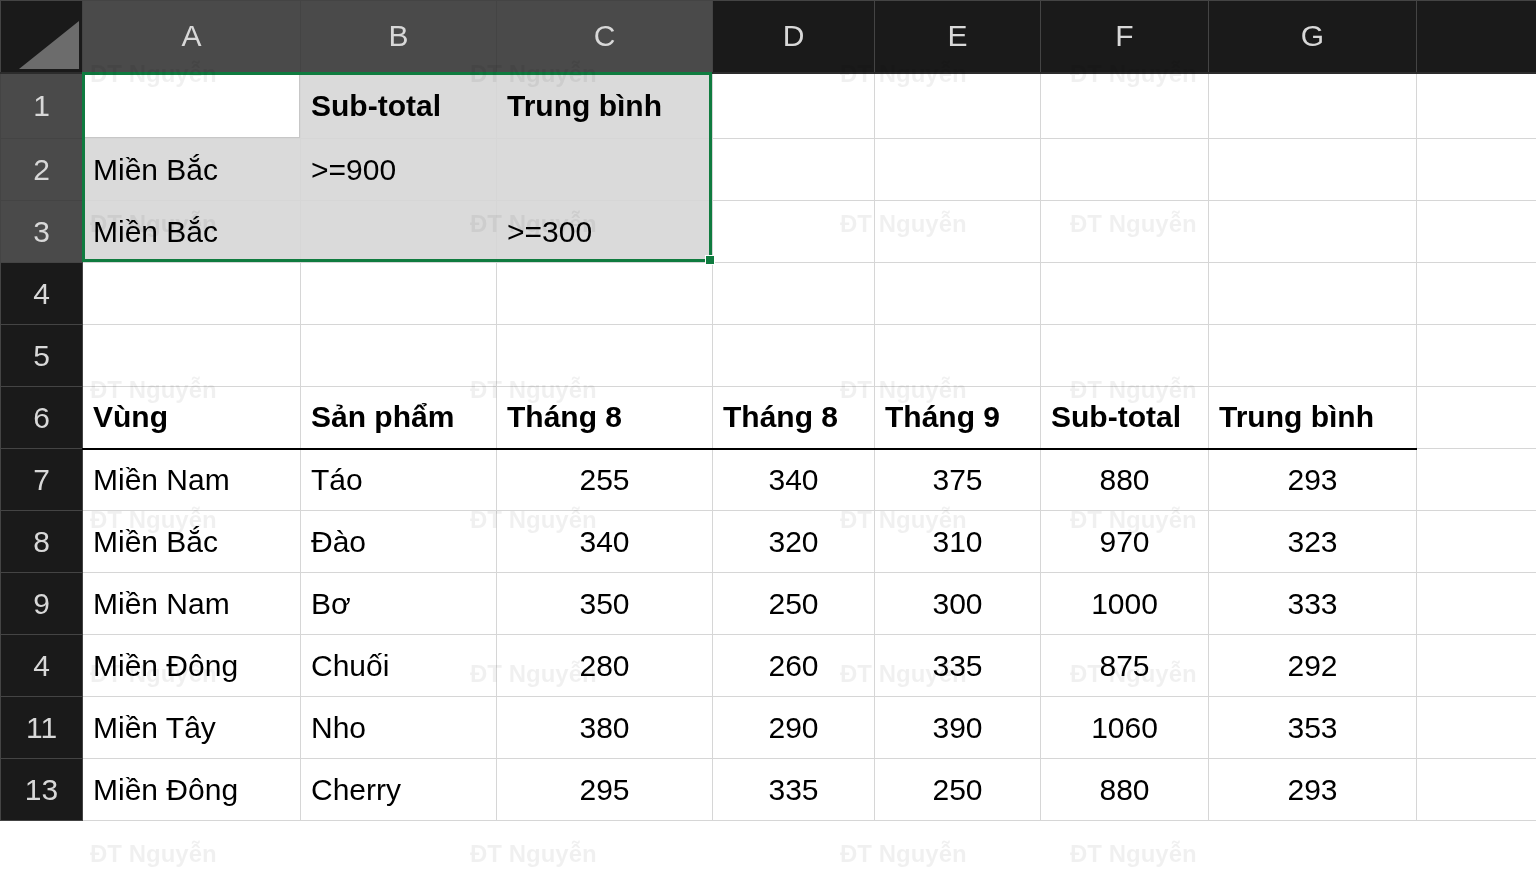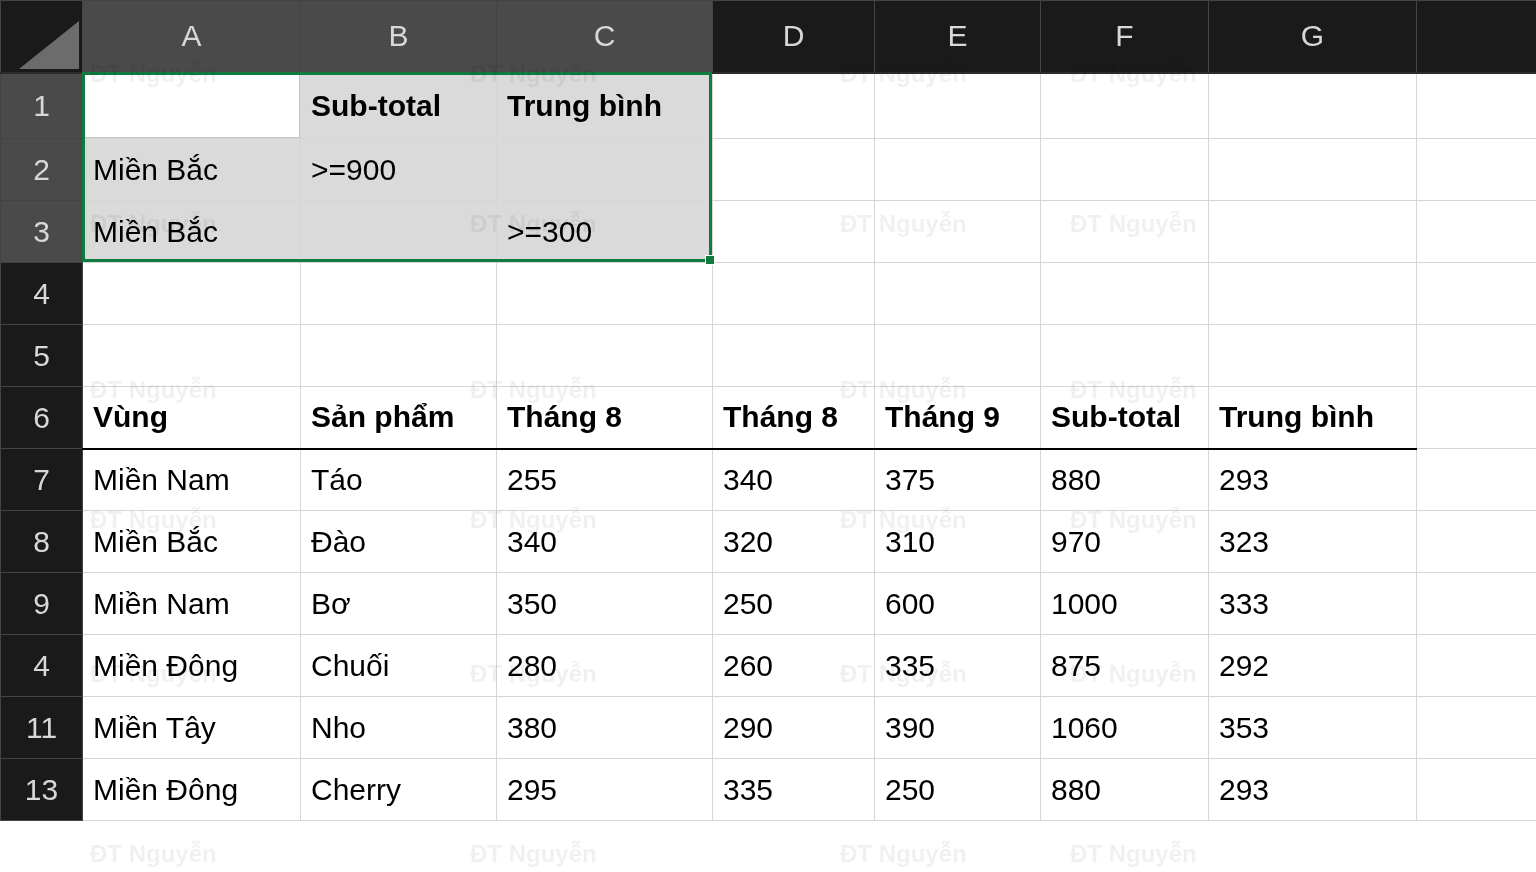--- a/index.html
+++ b/index.html
@@ -77,21 +77,21 @@
     background: #ffffff;
     border: 1px solid #d6d6d6;
     font-size: 30px;
     color: #000;
     padding: 0 10px;
     white-space: nowrap;
     overflow: hidden;
     position: relative;
   }
   td.cell.bold { font-weight: 700; }
-  td.cell.right { text-align: left; margin-top: 32px; }
+  td.cell.right { text-align: center; margin-top: 32px; }
   td.cell.criteria { background: #dadada; }
   td.cell.botline { border-bottom: 2px solid #000; }
 
   
   .wm {
     position: absolute;
     color: rgba(0,0,0,0.06);
     font-size: 24px;
     font-weight: 700;
     pointer-events: none;
@@ -249,21 +249,21 @@
       <td class="cell right">970</td>
       <td class="cell right">323</td>
       <td class="cell"></td>
     </tr>
     <tr>
       <td class="rowhdr">9</td>
       <td class="cell">Miền Nam</td>
       <td class="cell">Bơ</td>
       <td class="cell right">350</td>
       <td class="cell right">250</td>
-      <td class="cell right">600</td>
+      <td class="cell right">300</td>
       <td class="cell right">1000</td>
       <td class="cell right">333</td>
       <td class="cell"></td>
     </tr>
     <tr>
       <td class="rowhdr">4</td>
       <td class="cell">Miền Đông</td>
       <td class="cell">Chuối</td>
       <td class="cell right">280</td>
       <td class="cell right">260</td>

